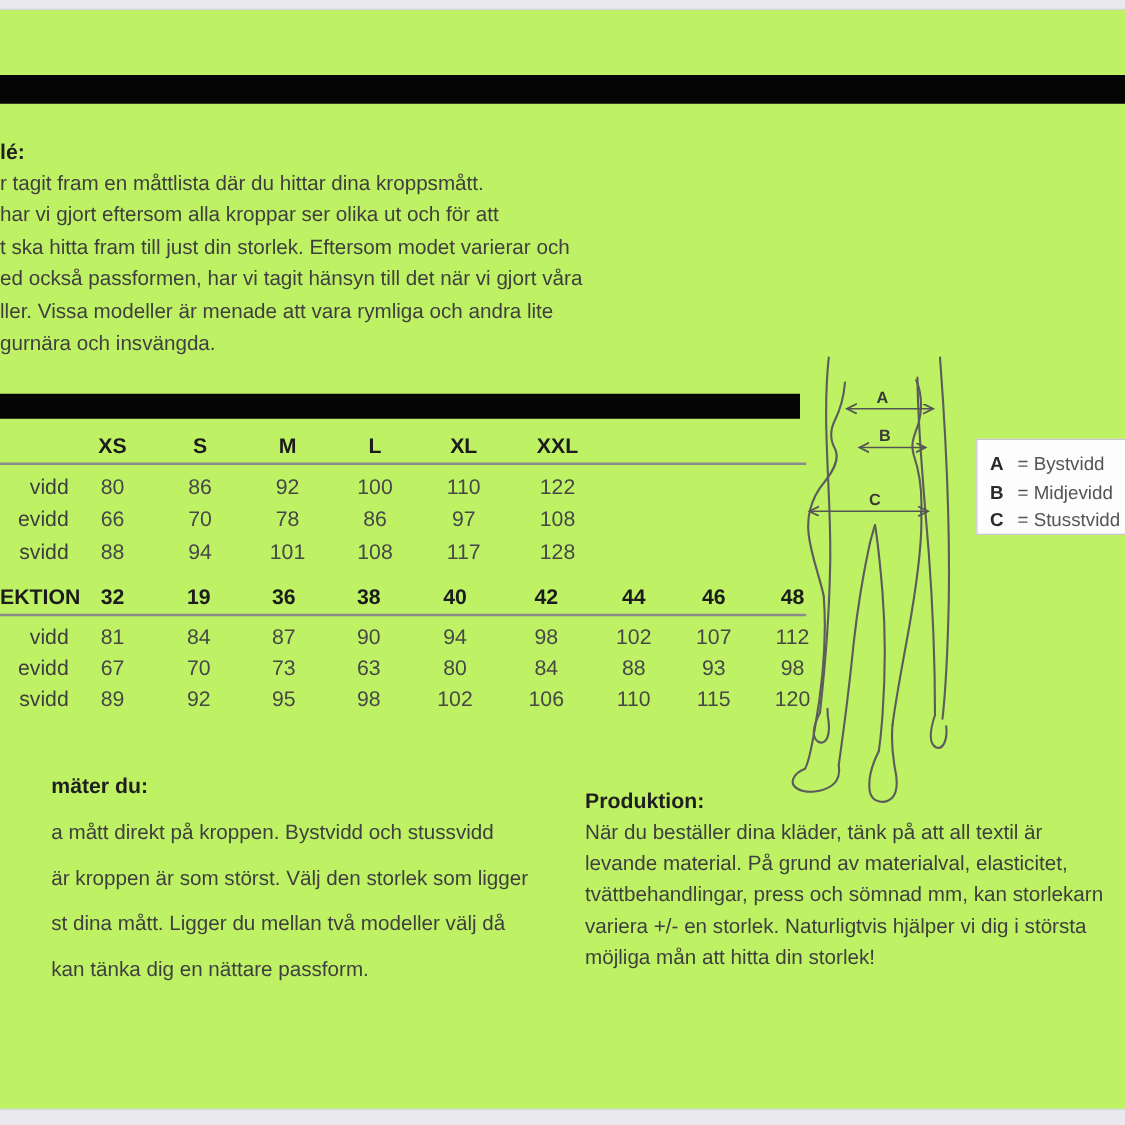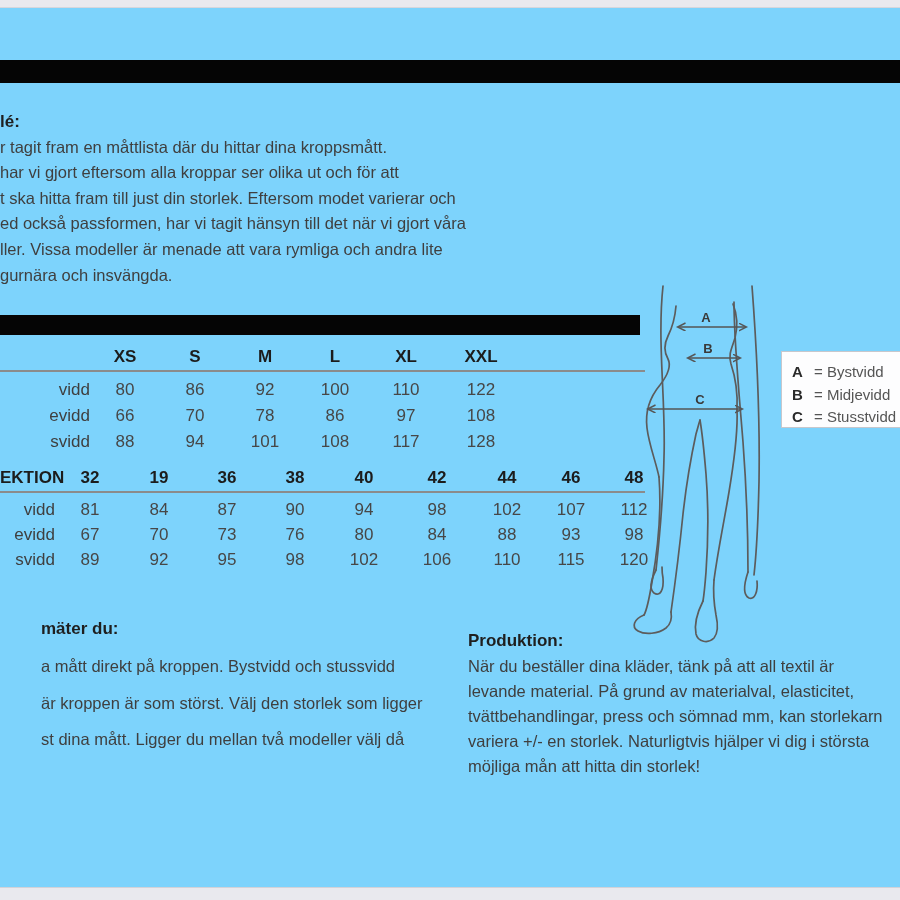--- a/index.html
+++ b/index.html
@@ -1,39 +1,39 @@
 <!DOCTYPE html>
 <html><head>
 <meta charset="utf-8">
 <style>
   html,body { margin:0; padding:0; background:#ffffff; }
   #page {
     position:relative; width:900px; height:900px; overflow:hidden;
-    background:#7dd3fc; font-family:"Liberation Sans", sans-serif;
+    background:#bef264; font-family:"Liberation Sans", sans-serif;
     color:#3d3d3d;
   }
   .abs { position:absolute; }
   .strip { left:0; width:900px; background:#e9e9ee; }
   #strip-top    { top:0; height:7px; border-bottom:1px solid #d6d6dc; }
   #strip-bottom { top:887px; height:13px; border-top:1px solid #d2d2d8; }
   .blackbar { background:#050505; }
   #bar-top   { left:0; top:60px; width:900px; height:23px; }
   #bar-table { left:0; top:315px; width:640px; height:20px; }
 
   .body-text { font-size:16.5px; line-height:25.6px; white-space:nowrap; color:#3f3f3f; }
   .body-text .h { font-weight:bold; color:#1f1f1f; font-size:17px; }
   #intro { left:0; top:109px; }
   #measure-guide { left:1px; top:616px;padding-left:40px; }
   #measure-guide .line { line-height:24.9px;margin-top:12px; }
   #production { left:468px; top:628px; width:440px; }
   #production .line { line-height:25px; }
 
   
   .trow { display:grid; align-items:baseline; }
-  .t1 .trow { grid-template-columns:55px 70px 70px 70px 70px 72px 78px;padding-left:35px; }
+  .t1 .trow { grid-template-columns:55px 70px 70px 70px 70px 72px 78px; }
   .t2 .trow { grid-template-columns:55px 70px 68px 68px 68px 70px 76px 64px 64px 62px; }
   .c { text-align:center; font-size:17px; color:#474747; }
   .c.lbl { text-align:right; color:#3f3f3f; }
   .thead .c { font-weight:bold; color:#1c1c1c; }
   .rule { height:0; border-top:2.5px solid #8b8b8b; margin-top:3px; }
   .t1 .datarow, .t2 .datarow { margin-top:8px; line-height:17px; }
   .t1 .datarow { margin-top:9px; }
 
   
   #legend {
@@ -131,21 +131,21 @@
       <div class="c">98</div>
       <div class="c">102</div>
       <div class="c">107</div>
       <div class="c">112</div>
     </div>
     <div class="trow datarow">
       <div class="c lbl">evidd</div>
       <div class="c">67</div>
       <div class="c">70</div>
       <div class="c">73</div>
-      <div class="c">76</div>
+      <div class="c">63</div>
       <div class="c">80</div>
       <div class="c">84</div>
       <div class="c">88</div>
       <div class="c">93</div>
       <div class="c">98</div>
     </div>
     <div class="trow datarow">
       <div class="c lbl">svidd</div>
       <div class="c">89</div>
       <div class="c">92</div>
@@ -214,20 +214,21 @@
       <span class="ltr">C</span>
       <span class="lnm">= Stusstvidd</span>
     </div>
   </div>
 
   <div id="measure-guide" class="abs body-text">
     <div class="h">mäter du:</div>
     <div class="line">a mått direkt på kroppen. Bystvidd och stussvidd</div>
     <div class="line">är kroppen är som störst. Välj den storlek som ligger</div>
     <div class="line">st dina mått. Ligger du mellan två modeller välj då</div>
+    <div class="line">kan tänka dig en nättare passform.</div>
   </div>
 
   <div id="production" class="abs body-text">
     <div class="h">Produktion:</div>
     <div class="line">När du beställer dina kläder, tänk på att all textil är</div>
     <div class="line">levande material. På grund av materialval, elasticitet,</div>
     <div class="line">tvättbehandlingar, press och sömnad mm, kan storlekarn</div>
     <div class="line">variera +/- en storlek. Naturligtvis hjälper vi dig i största</div>
     <div class="line">möjliga mån att hitta din storlek!</div>
   </div>

